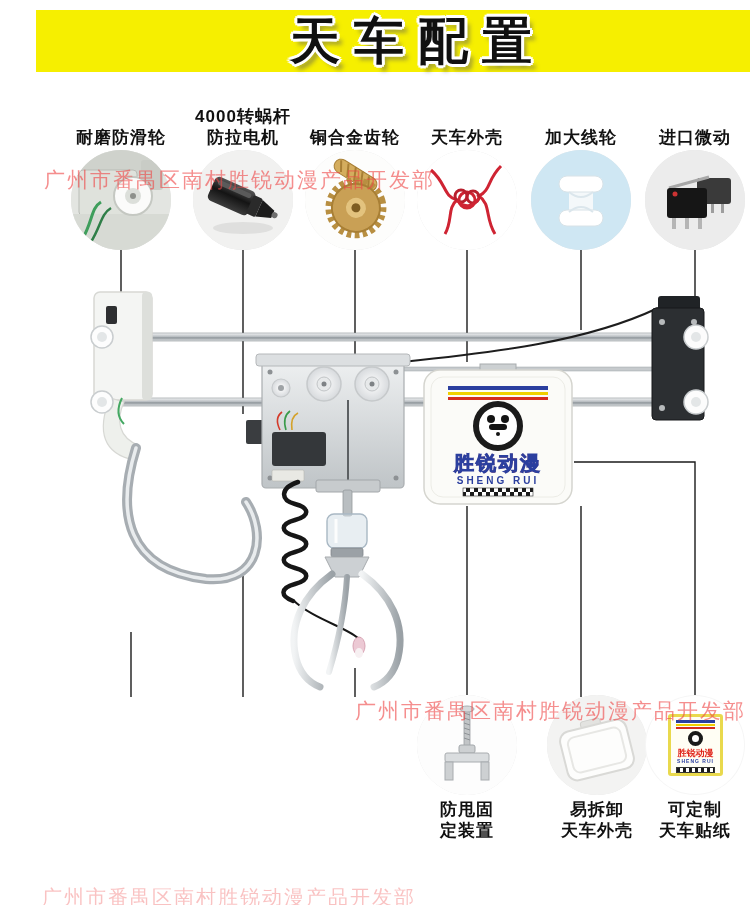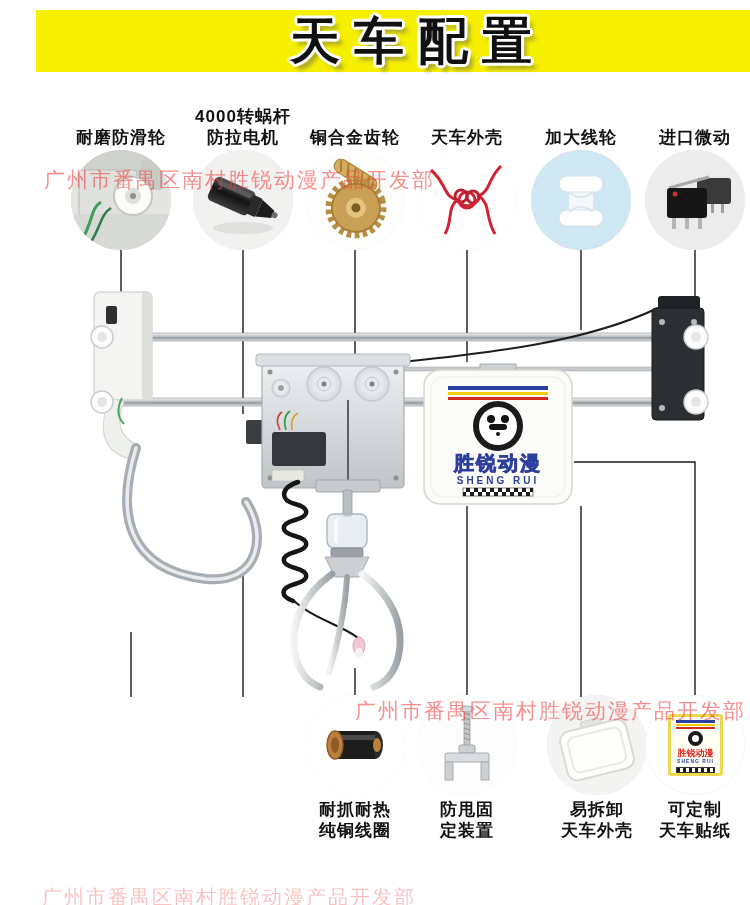--- a/index.html
+++ b/index.html
@@ -307,35 +307,20 @@
         <circle cx="30" cy="44" r="2.5" fill="#c33"></circle>
         <rect x="27" y="68" width="4" height="11" fill="#b5b5b5"></rect>
         <rect x="40" y="68" width="4" height="11" fill="#b5b5b5"></rect>
         <rect x="53" y="68" width="4" height="11" fill="#b5b5b5"></rect>
       </svg>
     </div>
   </div>
 
 
 
-  <div class="feature bottom" style="left:244px">
-    <div class="circle">
-      <svg viewBox="0 0 100 100">
-        <rect width="100" height="100" fill="#fff"></rect>
-        <ellipse cx="70" cy="50" rx="8" ry="14" fill="#2a2a2a"></ellipse>
-        <rect x="30" y="36" width="40" height="28" fill="#1d1d1d"></rect>
-        <rect x="30" y="40" width="40" height="5" fill="#4a4a4a"></rect>
-        <ellipse cx="72" cy="50" rx="4" ry="7" fill="#bd7f3d"></ellipse>
-        <ellipse cx="30" cy="50" rx="8" ry="14" fill="#bd7f3d" stroke="#8f5c25" stroke-width="1.5"></ellipse>
-        <ellipse cx="30" cy="50" rx="4" ry="8" fill="#8f5c25"></ellipse>
-      </svg>
-    </div>
-    <div class="label">耐抓耐热
-纯铜线圈</div>
-  </div>
 
   <div class="feature bottom" style="left:356px">
     <div class="circle">
       <svg viewBox="0 0 100 100">
         <rect width="100" height="100" fill="#fdfdfd"></rect>
         <rect x="47" y="14" width="6" height="38" fill="#c2c5c7" stroke="#9b9fa2" stroke-width=".8"></rect>
         <g stroke="#8e9296">
           <line x1="47" y1="18" x2="53" y2="20"></line>
             <line x1="47" y1="23" x2="53" y2="25"></line>
           <line x1="47" y1="28" x2="53" y2="30"></line>

